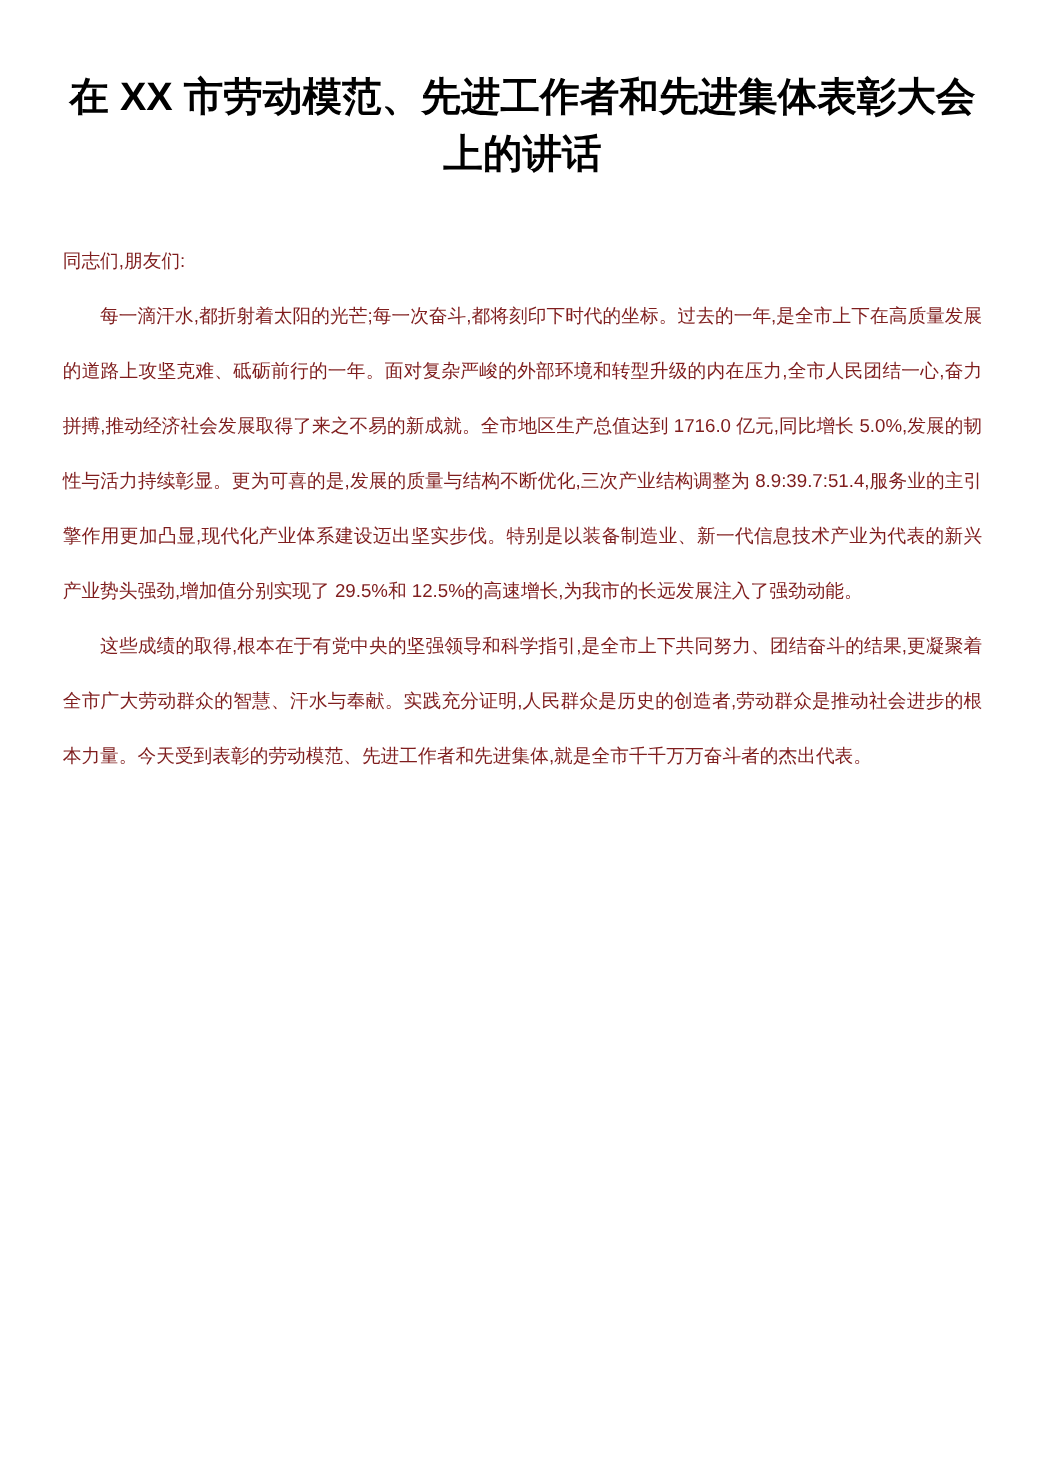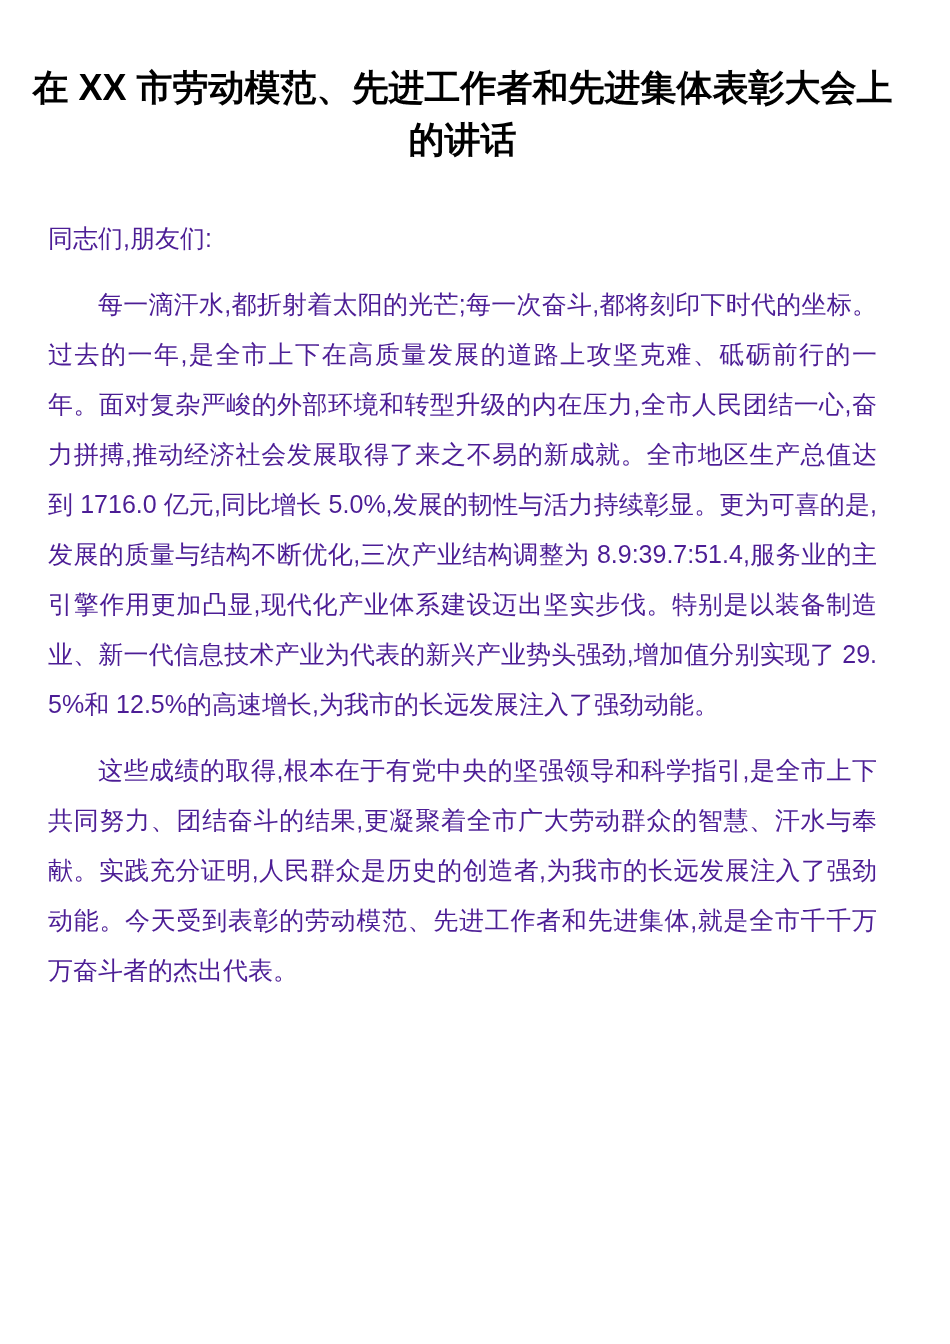--- a/index.html
+++ b/index.html
@@ -11,50 +11,50 @@
     height: 1344px;
     background: #ffffff;
     color: #000000;
     font-family: "Liberation Sans", "DejaVu Sans", sans-serif;
     overflow: hidden;
   }
   .page {
     box-sizing: border-box;
     width: 950px;
     height: 1344px;
-    padding: 62px 57px 0 32px;
+    padding: 62px 57px 0 57px;
     background: #ffffff;
   }
   .doc-title {
     margin: 0 0 47px 0;
     font-size: 36px;
     font-weight: 700;
     line-height: 52px;
     text-align: center;
     color: #000000;
   }
   .doc-body p {
-    margin: 16px;
-    font-size: 25px;
+    margin: 0;
+    font-size: 17px;
     line-height: 50px;
     text-align: justify;
-    color: #4c1d95;
+    color: #7f1d1d;
     word-break: break-all;
   }
   .doc-body p.indent {
     text-indent: 2em;
   }
 </style>
 </head>
 <body>
 
 <div class="page">
   <h1 class="doc-title">在 XX 市劳动模范、先进工作者和先进集体表彰大会上的讲话</h1>
 
   <div class="doc-body">
     <p>同志们,朋友们:</p>
 
 
     <p class="indent">每一滴汗水,都折射着太阳的光芒;每一次奋斗,都将刻印下时代的坐标。过去的一年,是全市上下在高质量发展的道路上攻坚克难、砥砺前行的一年。面对复杂严峻的外部环境和转型升级的内在压力,全市人民团结一心,奋力拼搏,推动经济社会发展取得了来之不易的新成就。全市地区生产总值达到 1716.0 亿元,同比增长 5.0%,发展的韧性与活力持续彰显。更为可喜的是,发展的质量与结构不断优化,三次产业结构调整为 8.9:39.7:51.4,服务业的主引擎作用更加凸显,现代化产业体系建设迈出坚实步伐。特别是以装备制造业、新一代信息技术产业为代表的新兴产业势头强劲,增加值分别实现了 29.5%和 12.5%的高速增长,为我市的长远发展注入了强劲动能。</p>
 
-    <p class="indent">这些成绩的取得,根本在于有党中央的坚强领导和科学指引,是全市上下共同努力、团结奋斗的结果,更凝聚着全市广大劳动群众的智慧、汗水与奉献。实践充分证明,人民群众是历史的创造者,为我市的长远发展注入了强劲动能。今天受到表彰的劳动模范、先进工作者和先进集体,就是全市千千万万奋斗者的杰出代表。</p>
+    <p class="indent">这些成绩的取得,根本在于有党中央的坚强领导和科学指引,是全市上下共同努力、团结奋斗的结果,更凝聚着全市广大劳动群众的智慧、汗水与奉献。实践充分证明,人民群众是历史的创造者,劳动群众是推动社会进步的根本力量。今天受到表彰的劳动模范、先进工作者和先进集体,就是全市千千万万奋斗者的杰出代表。</p>
   </div>
 </div>
 
 </body></html>

